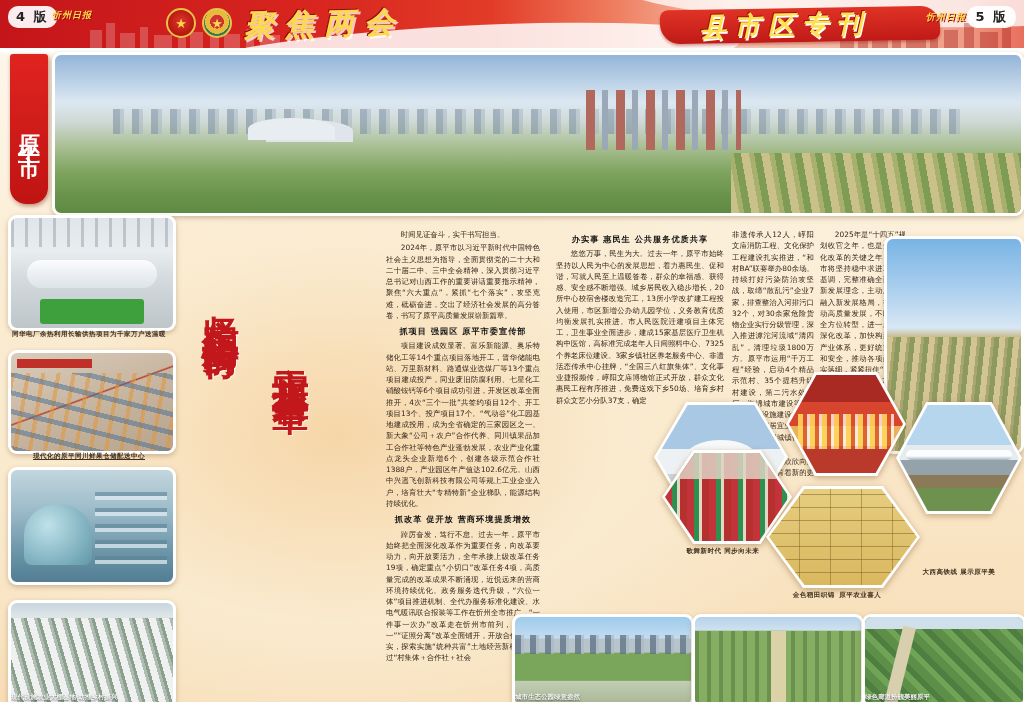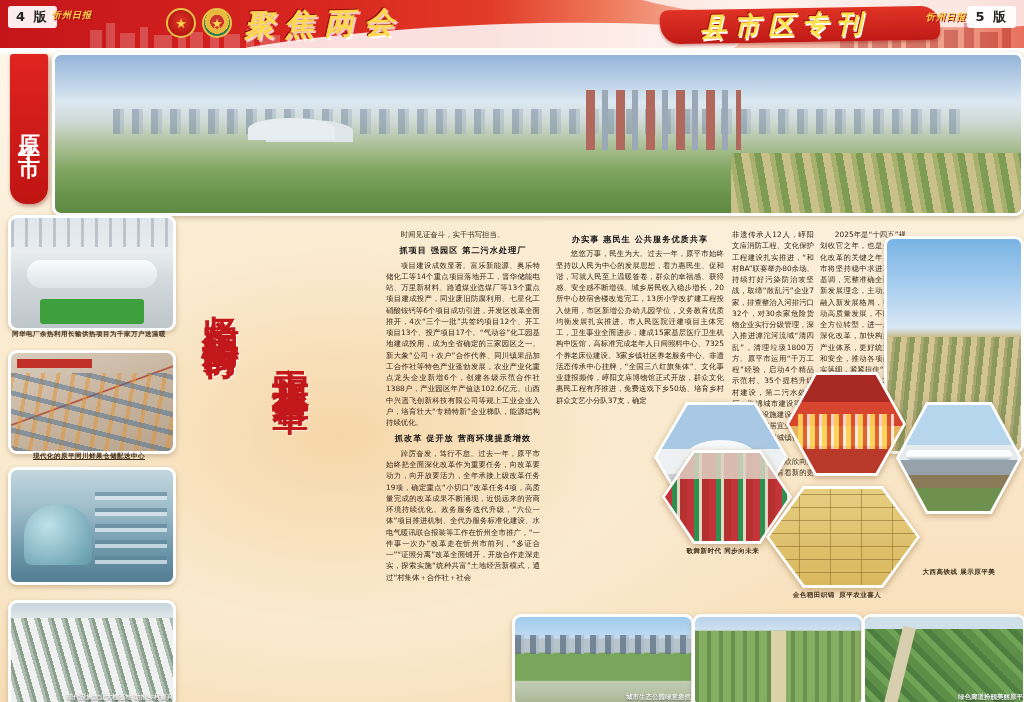--- a/index.html
+++ b/index.html
@@ -10,21 +10,21 @@
           linear-gradient(180deg,#ffffff 0px,#ffffff 50px,#fdf6e9 56px,#fbecd3 45%,#f7ddb6 100%);}
   
   .banner{position:absolute;left:0;top:0;width:1024px;height:48px;
           background:linear-gradient(90deg,#c4151a 0%,#d8251f 30%,#e23c28 48%,#ef7d5f 60%,#f6c6b2 72%,#f3b7a4 84%,#ef9b86 94%,#e86f5e 100%);}
   .banner .swoosh{position:absolute;left:180px;top:26px;width:560px;height:60px;background:#fff;
           border-radius:50%;transform:rotate(-3deg);opacity:.85;}
   .banner .swoosh2{position:absolute;left:620px;top:-34px;width:520px;height:60px;background:rgba(255,255,255,.75);
           border-radius:50%;transform:rotate(2deg);}
   .skyline{position:absolute;bottom:0;opacity:.35;}
   .page-chip{position:absolute;top:6px;font-size:13px;font-weight:bold;color:#222;
-          background:rgba(255,255,255,.92);padding:2px 8px;border-radius:3px;letter-spacing:2px;}
+          background:rgba(255,255,255,.92);padding:2px 8px;border-radius:10px;letter-spacing:2px;}
   .chip-l{left:8px;} .chip-r{right:8px;}
   .masthead{position:absolute;top:9px;font-size:9px;font-weight:bold;font-style:italic;color:#ffd84d;
           text-shadow:1px 1px 0 #9c0d0d;letter-spacing:1px;text-align:right;}
   .mast-l{left:52px;} .mast-r{right:58px;top:11px;}
   .emblem{position:absolute;top:8px;width:30px;height:30px;border-radius:50%;border:2px solid #e8c34a;box-sizing:border-box;
           display:flex;align-items:center;justify-content:center;font-size:13px;color:#ffd94d;}
   .emb-nat{left:166px;background:radial-gradient(circle at 50% 45%,#e0382b 0%,#b5160f 70%);}
   .emb-cppcc{left:202px;background:radial-gradient(circle at 50% 45%,#c33 0%,#c33 35%,#e8b93c 36%,#e8b93c 62%,#2e7d52 63%);}
   .banner-title{position:absolute;left:244px;top:4px;font-size:30px;font-weight:900;font-style:italic;
           color:#ffd94d;letter-spacing:10px;transform:rotate(-1.5deg);
@@ -35,21 +35,21 @@
           letter-spacing:8px;transform:rotate(-1.5deg);text-shadow:1px 2px 0 #fff,-1px -1px 0 #a01010;}
   
   .city-tab{position:absolute;left:10px;top:54px;width:38px;height:150px;
           background:linear-gradient(180deg,#e02420,#bf1413);border-radius:3px 3px 16px 16px;
           box-shadow:1px 2px 4px rgba(120,20,10,.45);
           color:#fff;font-size:22px;font-weight:bold;writing-mode:vertical-rl;letter-spacing:10px;
           display:flex;align-items:center;justify-content:center;padding-top:6px;box-sizing:border-box;}
   
   .photo{position:absolute;border:3px solid #fff;border-radius:9px;box-shadow:0 2px 5px rgba(120,90,50,.35);overflow:hidden;}
   .caption{position:absolute;font-size:6.5px;font-weight:bold;color:#41301f;text-align:center;letter-spacing:.5px;}
-  .overlay-cap{position:absolute;bottom:3px;width:100%;text-align:right;font-size:6.5px;color:rgba(255,255,255,.92);
+  .overlay-cap{position:absolute;bottom:3px;width:100%;text-align:left;font-size:6.5px;color:rgba(255,255,255,.92);
           text-shadow:0 1px 2px rgba(0,0,0,.6);font-weight:bold;}
   
   .panorama{left:52px;top:52px;width:966px;height:158px;
     background:linear-gradient(180deg,#93b4d8 0%,#b9d0e6 16%,#dce8f1 30%,#cfd9d6 42%,#a9bf93 58%,#7ea45f 74%,#6a944c 88%,#5f8a43 100%);}
   .pan-far{position:absolute;left:6%;top:34%;width:88%;height:16%;
     background:repeating-linear-gradient(90deg,rgba(120,140,160,.55) 0 7px,rgba(160,176,190,.45) 7px 11px,rgba(0,0,0,0) 11px 19px);}
   .pan-towers{position:absolute;left:55%;top:22%;width:16%;height:38%;
     background:repeating-linear-gradient(90deg,#b0695c 0 9px,rgba(0,0,0,0) 9px 16px,#9aa8b8 16px 22px,rgba(0,0,0,0) 22px 30px);}
   .pan-dome{position:absolute;left:20%;top:40%;width:9%;height:14%;border-radius:50% 50% 0 0;background:#e8edf1;box-shadow:18px 2px 0 #dfe5ea;}
   .pan-fields{position:absolute;right:0;bottom:0;width:30%;height:38%;
@@ -220,21 +220,22 @@
   <div class="photo ph4">
     <div class="houses"></div>
     <div class="overlay-cap">现代设施农业大棚基地 助推乡村振兴</div>
   </div>
 
   <div class="headline hl1">坚定信心阔步前行</div>
   <div class="headline hl2">实干担当共著华章</div>
 
   <div class="col col1">
     <p>时间见证奋斗，实干书写担当。</p>
-    <h4>抓项目 强园区 第二污水处理厂</h4>
+    <p>2024年，原平市以习近平新时代中国特色社会主义思想为指导，全面贯彻党的二十大和二十届二中、三中全会精神，深入贯彻习近平总书记对山西工作的重要讲话重要指示精神，聚焦“六大重点”，紧抓“七个落实”，攻坚克难，砥砺奋进，交出了经济社会发展的高分答卷，书写了原平高质量发展崭新篇章。</p>
+    <h4>抓项目 强园区 原平市委宣传部</h4>
     <p>项目建设成效显著。富乐新能源、奥乐特储化工等14个重点项目落地开工，晋华储能电站、万里新材料、路通煤业选煤厂等13个重点项目建成投产，同业废旧防腐利用、七星化工硝酸铵钙等6个项目成功引进，开发区改革全面推开，4次“三个一批”共签约项目12个、开工项目13个、投产项目17个。“气动谷”化工园基地建成投用，成为全省确定的三家园区之一。新大象“公司＋农户”合作代养、同川镇果品加工合作社等特色产业蓬勃发展，农业产业化重点龙头企业新增6个，创建各级示范合作社1388户，产业园区年产值达102.6亿元。山西中兴遥飞创新科技有限公司等规上工业企业入户，培育壮大“专精特新”企业梯队，能源结构持续优化。</p>
     <h4>抓改革 促开放 营商环境提质增效</h4>
     <p>踔厉奋发，笃行不怠。过去一年，原平市始终把全面深化改革作为重要任务，向改革要动力，向开放要活力，全年承接上级改革任务19项，确定重点“小切口”改革任务4项，高质量完成的改革成果不断涌现，近悦远来的营商环境持续优化。政务服务迭代升级，“六位一体”项目推进机制、全代办服务标准化建设、水电气暖讯联合报装等工作在忻州全市推广，“一件事一次办”改革走在忻州市前列，“多证合一”“证照分离”改革全面铺开，开放合作走深走实，探索实施“统种共富”土地经营新模式，通过“村集体＋合作社＋社会</p>
   </div>
 
   <div class="col col2">
     <h4>办实事 惠民生 公共服务优质共享</h4>
     <p>悠悠万事，民生为大。过去一年，原平市始终坚持以人民为中心的发展思想，着力惠民生、促和谐，写就人民至上温暖答卷，群众的幸福感、获得感、安全感不断增强。城乡居民收入稳步增长，20所中心校宿舍楼改造完工，13所小学改扩建工程投入使用，市区新增公办幼儿园学位，义务教育优质均衡发展扎实推进。市人民医院迁建项目主体完工，卫生事业全面进步，建成15家基层医疗卫生机构中医馆，高标准完成老年人日间照料中心、7325个养老床位建设。3家乡镇社区养老服务中心、非遗活态传承中心挂牌，“全国三八红旗集体”、文化事业捷报频传，崞阳文庙博物馆正式开放，群众文化惠民工程有序推进，免费送戏下乡50场、培育乡村群众文艺小分队37支，确定</p>
   </div>
 

